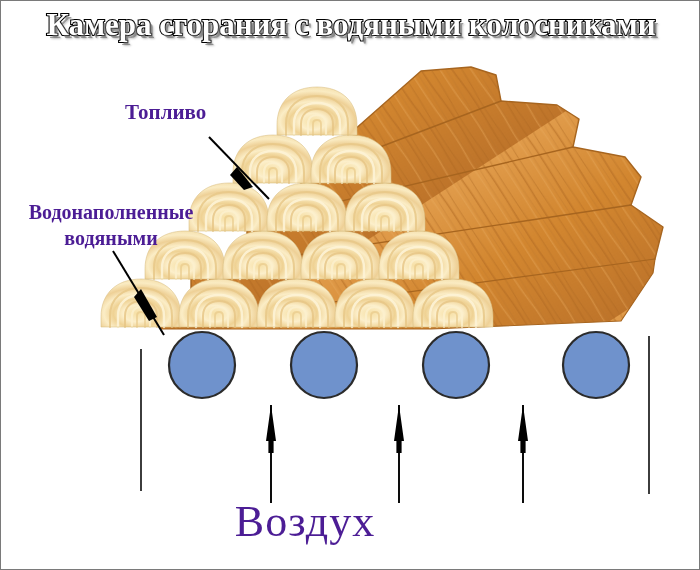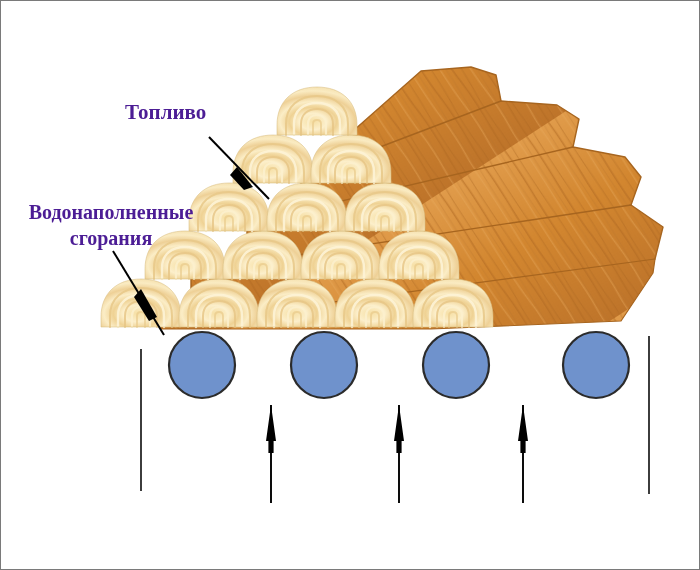--- a/index.html
+++ b/index.html
@@ -201,19 +201,23 @@
         <path d="M236 166 L252 186 L243 189 L229 174 Z" fill="#000000"></path>
       </g>
 
       <g>
         <line x1="112" y1="250" x2="163" y2="334" stroke="#000000" stroke-width="2"></line>
         <path d="M140 288 L156 316 L148 320 L133 296 Z" fill="#000000"></path>
       </g>
     </g>
   </svg>
 
+  <div class="title-wrap">
+    <span class="title-text">Камера сгорания с водяными колосниками</span>
+  </div>
 
   <div class="label" id="label-fuel">Топливо</div>
 
-  <div class="label" id="label-grates">Водонаполненные сгорания</div>
-
+  <div class="label" id="label-grates">Водонаполненные водяными</div>
+
+  <div class="label" id="label-air"><span class="air-inner">Воздух</span></div>
 
 </div>
 
 </body></html>

